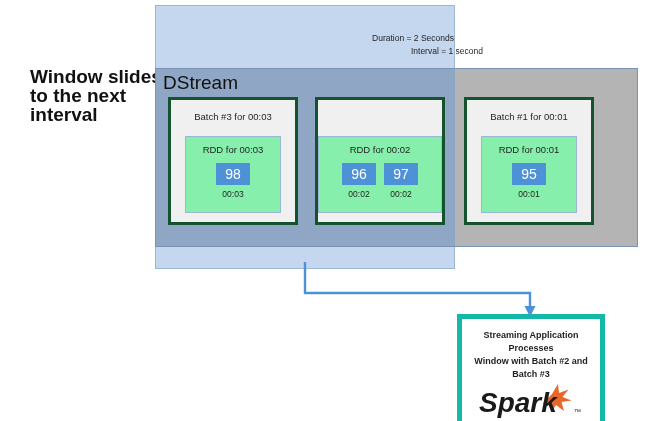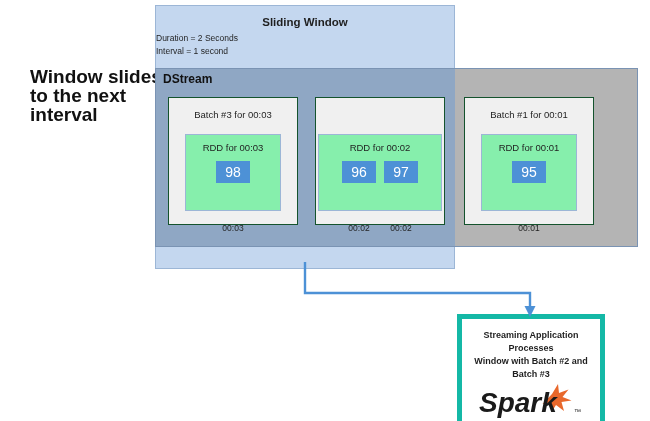--- a/index.html
+++ b/index.html
@@ -51,26 +51,26 @@
     width: 100%;
     text-align: center;
     font-size: 11.5px;
     font-weight: bold;
     color: #1f1f1f;
   }
   .sw-sub {
     position: absolute;
     left: 0;
     width: 100%;
-    text-align: left;
+    text-align: right;
     font-size: 8.5px;
     color: #1f1f1f;
   }
   .sw-sub1 { top: 27px; }
-  .sw-sub2 { top: 40px; }
+  .sw-sub2 { top: 40px; padding-left: 29px; }
 
   
   .dstream {
     position: absolute;
     left: 155px;
     top: 68px;
     width: 483px;
     height: 179px;
     background: #8fa7c4;
     border: 1px solid #7a93b3;
@@ -85,34 +85,34 @@
     height: 179px;
     background: #b4b4b4;
     border: 1px solid #7a93b3;
     border-left: none;
     box-sizing: border-box;
   }
   .dstream-label {
     position: absolute;
     left: 163px;
     top: 72px;
-    font-size: 12px;
-    font-weight: 700;
+    font-size: 19px;
+    font-weight: 400;
     color: #111111;
     z-index: 6;
   }
 
   
   .batch {
     position: absolute;
     top: 97px;
     width: 130px;
     height: 128px;
     background: #f0f0f0;
-    border: 1px solid #14532d;
+    border: 3px solid #14532d;
     box-sizing: border-box;
     z-index: 5;
   }
   .batch-3 { left: 168px; }
   .batch-2 { left: 315px; }
   .batch-1 { left: 464px; }
 
   .batch-title {
     position: absolute;
     left: 0;
@@ -151,21 +151,20 @@
     top: 26px;
     width: 100%;
     display: flex;
     justify-content: center;
     gap: 8px;
   }
   .cell-col {
     display: flex;
     flex-direction: column;
     align-items: center;
-    gap: 36px;
   }
   .cell-value {
     width: 34px;
     height: 22px;
     background: #4d91d6;
     color: #ffffff;
     font-size: 14px;
     display: flex;
     align-items: center;
     justify-content: center;
@@ -222,21 +221,20 @@
 </style>
 </head>
 <body>
 
 <div id="canvas">
 
   <div class="caption">Window slides
 to the next interval</div>
 
   <div class="sliding-window">
-    <div class="sw-title">Sliding Window</div>
     <div class="sw-sub sw-sub1">Duration = 2 Seconds</div>
     <div class="sw-sub sw-sub2">Interval = 1 second</div>
   </div>
 
   <div class="dstream"></div>
   <div class="dstream-gray"></div>
   <div class="dstream-label">DStream</div>
 
   <div class="batch batch-3">
     <div class="batch-title">Batch #3 for 00:03</div>

